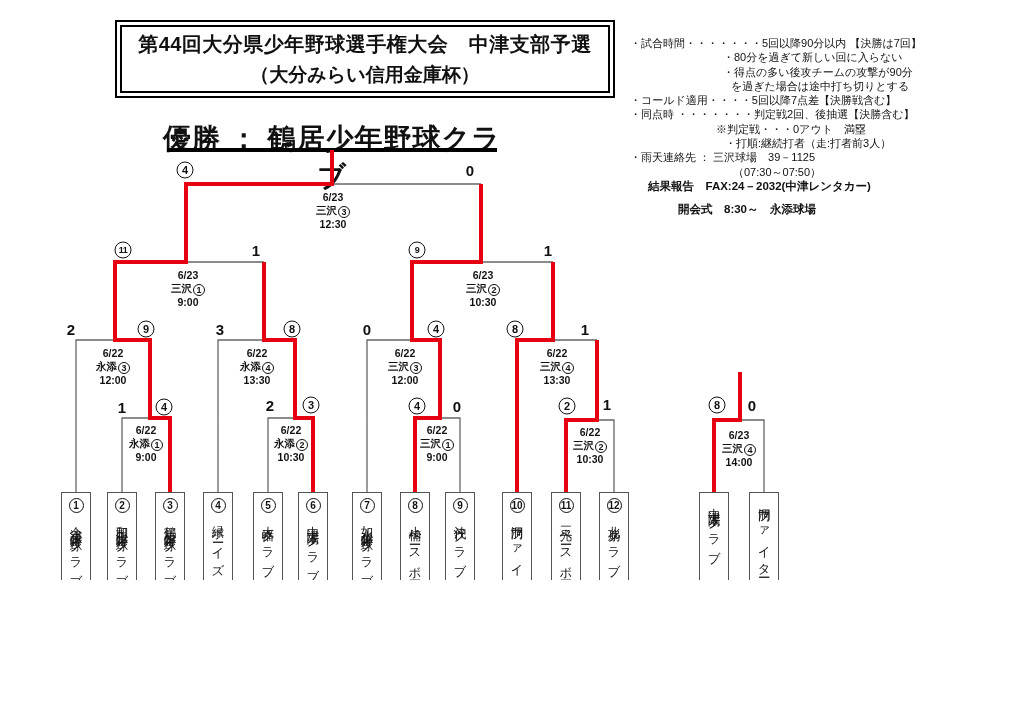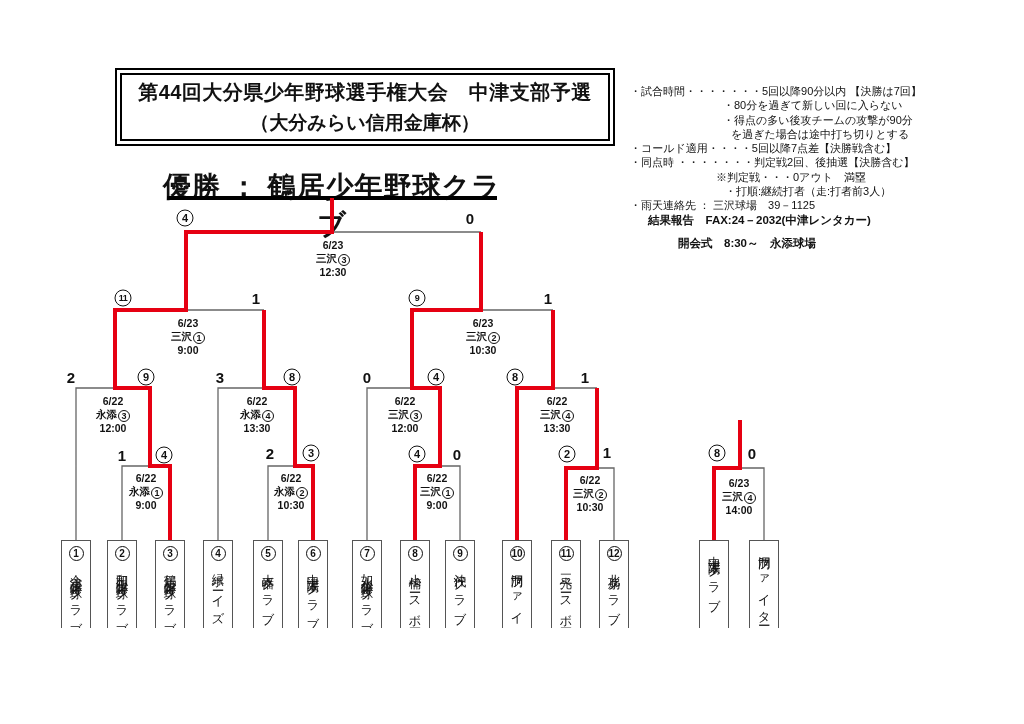--- a/index.html
+++ b/index.html
@@ -1,17 +1,17 @@
 <!DOCTYPE html>
 <html><head>
 <meta charset="utf-8">
 <style>
   html,body{margin:0;padding:0;background:#fff;}
   .page{position:relative;width:1024px;height:580px;background:#ffffff;
-        font-family:"Liberation Sans",sans-serif;color:#111;overflow:hidden;margin-top:48px;}
+        font-family:"Liberation Sans",sans-serif;color:#111;overflow:hidden;}
 
   
   .title-box{position:absolute;left:115px;top:20px;width:500px;height:78px;
              border:2px solid #000;padding:3px;box-sizing:border-box;}
   .title-inner{width:100%;height:100%;border:2px solid #000;box-sizing:border-box;
                display:flex;flex-direction:column;justify-content:center;align-items:center;gap:4px;}
   .title-l1{font-size:20px;font-weight:bold;letter-spacing:0.5px;}
   .title-l2{font-size:19px;font-weight:bold;}
 
   
@@ -70,20 +70,21 @@
   <div class="rules">
       <div class="rule-line" style="padding-left: 0px;">・試合時間・・・・・・・5回以降90分以内 【決勝は7回】</div>
       <div class="rule-line" style="padding-left: 93px;">・80分を過ぎて新しい回に入らない</div>
       <div class="rule-line" style="padding-left: 93px;">・得点の多い後攻チームの攻撃が90分</div>
       <div class="rule-line" style="padding-left: 101px;">を過ぎた場合は途中打ち切りとする</div>
       <div class="rule-line" style="padding-left: 0px;">・コールド適用・・・・5回以降7点差【決勝戦含む】</div>
       <div class="rule-line" style="padding-left: 0px;">・同点時 ・・・・・・・判定戦2回、後抽選【決勝含む】</div>
       <div class="rule-line" style="padding-left: 86px;">※判定戦・・・0アウト　満塁</div>
       <div class="rule-line" style="padding-left: 95px;">・打順:継続打者（走:打者前3人）</div>
       <div class="rule-line" style="padding-left: 0px;">・雨天連絡先 ： 三沢球場　39－1125</div>
+      <div class="rule-line" style="padding-left: 103px;">（07:30～07:50）</div>
       <div class="rule-line bold" style="padding-left: 18px;">結果報告　FAX:24－2032(中津レンタカー)</div>
       <div class="rule-line bold" style="padding-left: 48px; margin-top: 9px;">開会式　8:30～　永添球場</div>
     </div>
 
   <div class="champion">優勝 ： 鶴居少年野球クラブ</div>
 
 
   <svg class="lines" width="1024" height="724" viewBox="0 0 1024 724">
 
     <path d="M167 150H497" stroke="#000" stroke-width="4" fill="none"></path>

